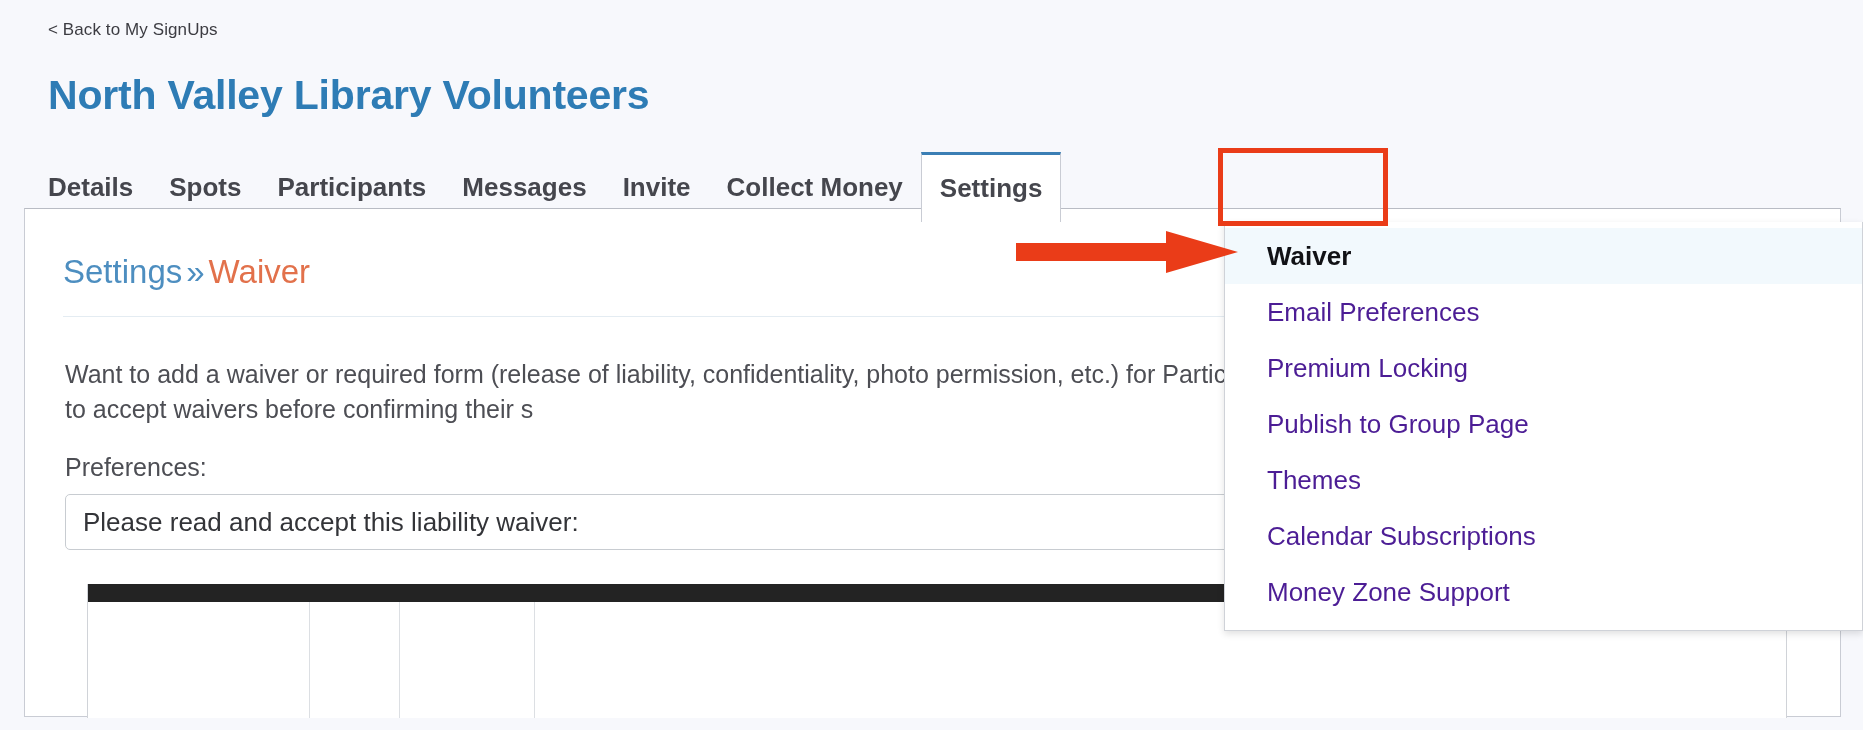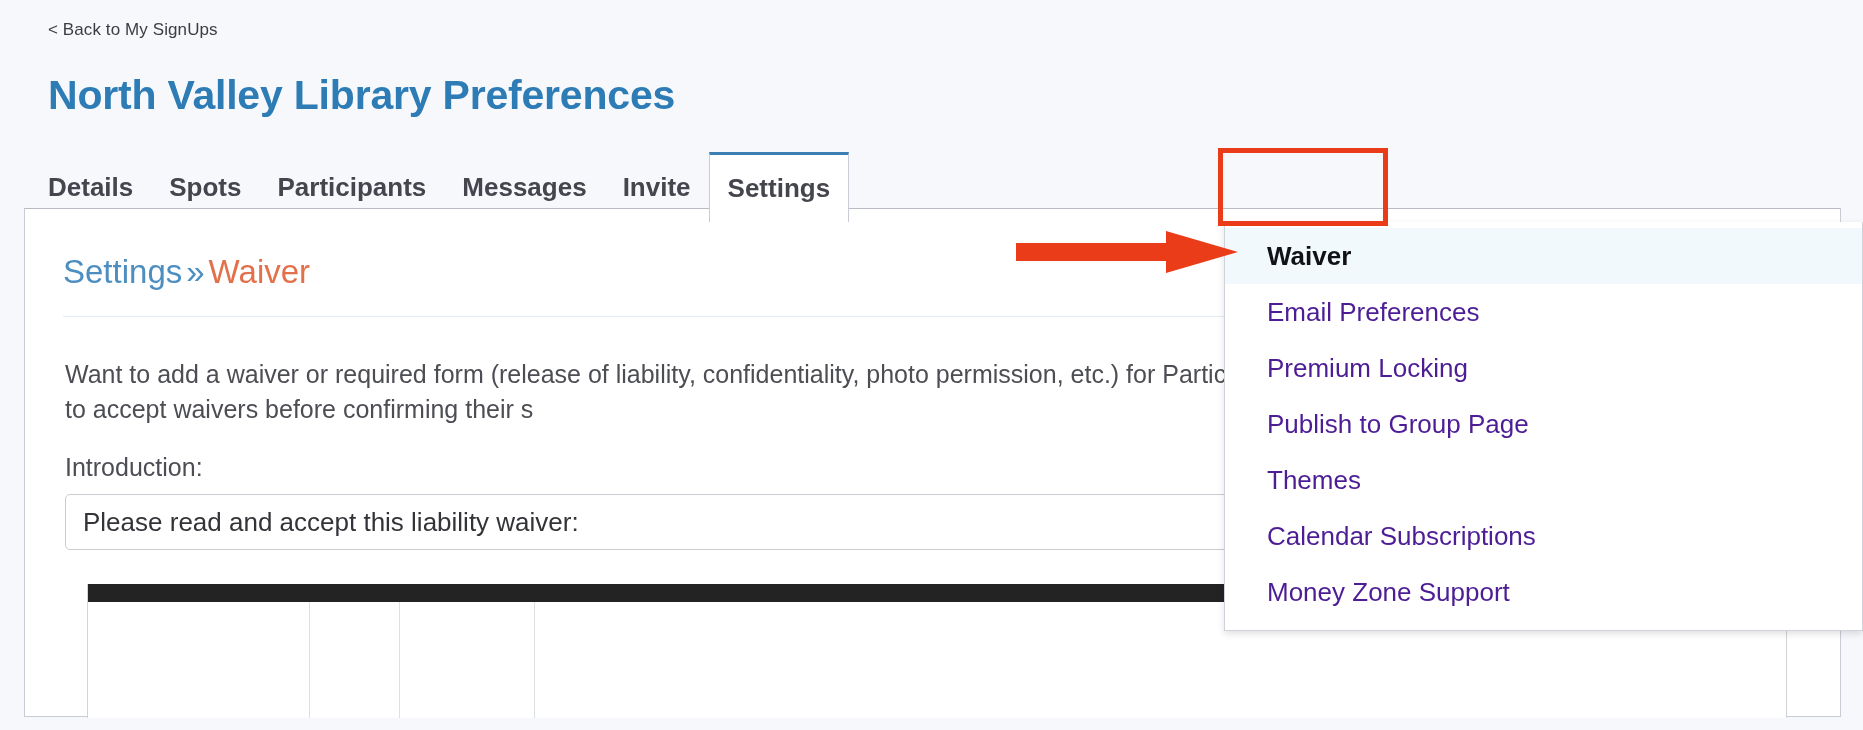--- a/index.html
+++ b/index.html
@@ -187,42 +187,43 @@
     pointer-events: none;
   }
 </style>
 </head>
 <body>
 
 <div id="root">
 
   <a class="back-link" href="#" style="text-decoration:none">&lt; Back to My SignUps</a>
 
-  <h1 class="page-title">North Valley Library Preferences</h1>
+  <h1 class="page-title">North Valley Library Volunteers</h1>
 
   <nav class="tabbar">
     <div class="tab first">Details</div>
     <div class="tab">Spots</div>
     <div class="tab">Participants</div>
     <div class="tab">Messages</div>
     <div class="tab">Invite</div>
+    <div class="tab">Collect Money</div>
     <div class="tab active">Settings</div>
   </nav>
 
   <section class="card">
 
     <div class="breadcrumb">
       <span class="bc-settings">Settings</span><span class="bc-sep">»</span><span class="bc-current">Waiver</span>
     </div>
 
     <div class="divider"></div>
 
     <p class="body-copy">Want to add a waiver or required form (release of liability, confidentiality, photo permission, etc.) for Participants when they sign up. Participants are required to accept waivers before confirming their s</p>
 
-    <label class="field-label">Introduction:</label>
+    <label class="field-label">Preferences:</label>
 
     <input class="intro-input" type="text" value="Please read and accept this liability waiver:" style="">
 
     <div class="editor">
       <div class="editor-bar"></div>
       <div class="editor-cells">
         <div class="editor-cell c1"></div>
         <div class="editor-cell c2"></div>
         <div class="editor-cell c3"></div>
         <div class="editor-cell c4"></div>

